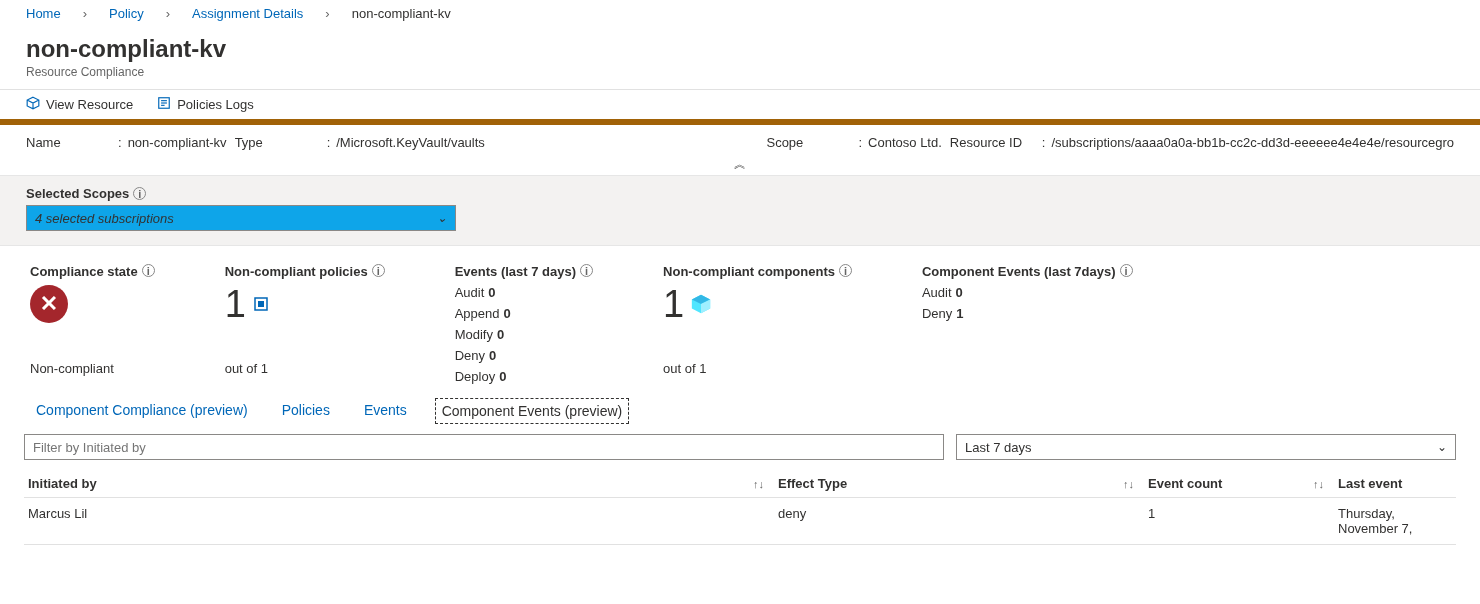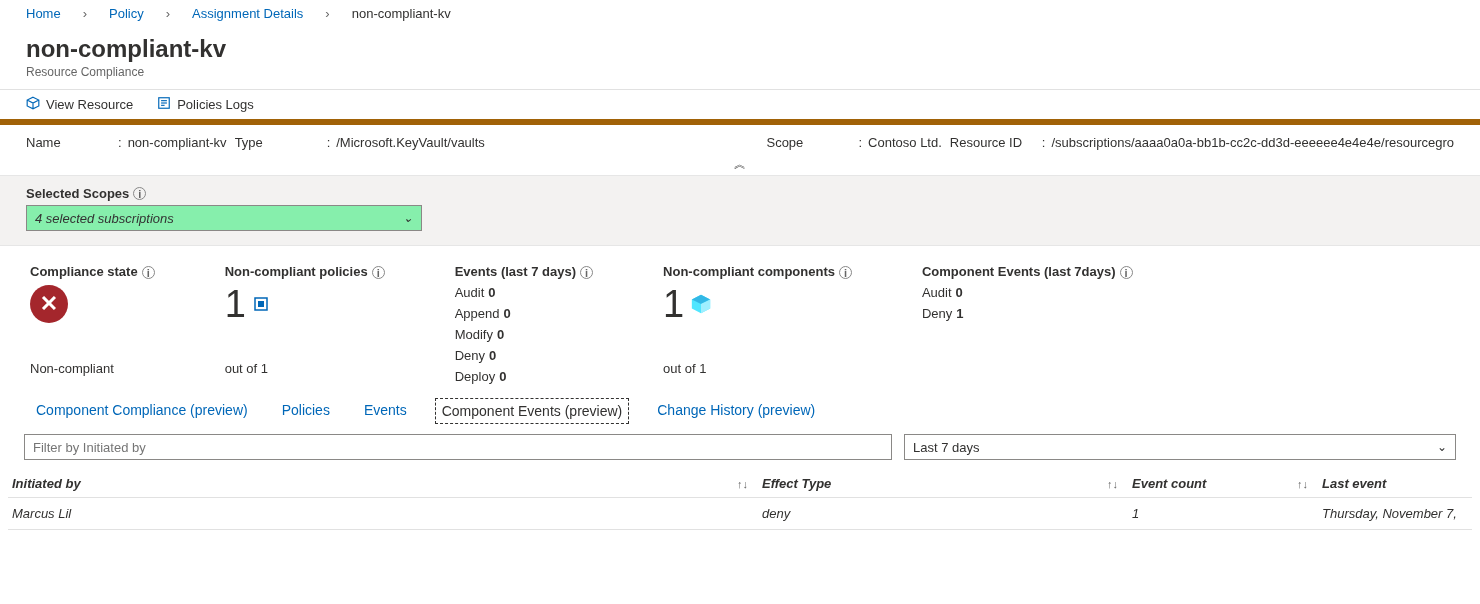--- a/index.html
+++ b/index.html
@@ -25,44 +25,44 @@
     .prop-row { display: flex; gap: 6px; font-size: 13px; }
     .prop-label { width: 86px; color: #323130; }
     .prop-colon { color: #323130; }
     .prop-value { color: #323130; white-space: nowrap; overflow: hidden; text-overflow: ellipsis; max-width: 420px; }
 
     .caret-up-row { text-align: center; color: #555; font-size: 12px; padding: 2px 0; cursor: pointer; }
 
     .selected-scopes { background: #f3f2f1; padding: 10px 26px 14px; border-top: 1px solid #e6e6e6; border-bottom: 1px solid #e6e6e6; }
     .ss-label { font-size: 13px; font-weight: 600; display: inline-flex; align-items: center; gap: 4px; margin-bottom: 4px; }
     .info-icon { font-size: 11px; color: #666; border: 1px solid #888; border-radius: 50%; width: 13px; height: 13px; display: inline-flex; align-items: center; justify-content: center; }
-    .scope-dd { background: #86efac; border: 1px solid #8a8886; width: 396px; height: 26px; display: flex; align-items: center; padding: 0 8px; font-style: italic; color: #333; justify-content: space-between; cursor: pointer; }
+    .scope-dd { background: #0ea5e9; border: 1px solid #8a8886; width: 430px; height: 26px; display: flex; align-items: center; padding: 0 8px; font-style: italic; color: #333; justify-content: space-between; cursor: pointer; }
     .chev { font-size: 12px; color: #333; }
 
     .metrics { display: flex; gap: 70px; padding: 18px 30px 12px; }
     .metric { display: flex; flex-direction: column; gap: 6px; }
-    .metric-title { font-size: 13px; font-weight: 600; display: inline-flex; align-items: flex-end; gap: 4px; }
+    .metric-title { font-size: 13px; font-weight: 600; display: inline-flex; align-items: flex-start; gap: 4px; }
     .big-row { display: flex; align-items: center; gap: 6px; }
     .big-num { font-size: 38px; font-weight: 400; line-height: 1; }
     .sub-text { font-size: 13px; margin-top: 32px; }
     .red-circle { width: 38px; height: 38px; border-radius: 50%; background: #a4262c; display: flex; align-items: center; justify-content: center; color: #fff; font-size: 22px; font-weight: 700; }
     .cube-icon { width: 22px; height: 22px; }
     .kv-icon { width: 18px; height: 18px; }
     .event-list div { font-size: 13px; }
     .event-list b { font-weight: 600; margin-left: 4px; }
 
     .tabs { display: flex; gap: 22px; padding: 2px 30px 10px; font-size: 14px; }
     .tab { color: #0067b8; cursor: pointer; padding: 4px 6px; }
     .tab.active { color: #323130; border: 1px dashed #323130; }
 
     .filter-row { display: flex; gap: 12px; padding: 0 24px 10px; }
     .filter-input { flex: 1; border: 1px solid #8a8886; height: 26px; padding: 0 8px; font-size: 13px; color: #4c1d95; }
-    .date-dd { width: 552px; border: 1px solid #8a8886; height: 26px; padding: 0 8px; display: flex; align-items: center; justify-content: space-between; cursor: pointer; }
-
-    .table { padding: 0 8px; font-style: italic; }
+    .date-dd { width: 500px; border: 1px solid #8a8886; height: 26px; padding: 0 8px; display: flex; align-items: center; justify-content: space-between; cursor: pointer; }
+
+    .table { padding: 0 24px; }
     .thead, .trow { display: flex; border-bottom: 1px solid #e1e1e1; }
     .thead .th { font-weight: 600; padding: 6px 4px; display: flex; align-items: center; cursor: pointer; }
     .th .sort { margin-left: auto; font-size: 11px; color: #666; padding-right: 6px; }
     .th1 { flex: 0 0 750px; }
     .th2 { flex: 0 0 370px; }
     .th3 { flex: 0 0 190px; }
     .th4 { flex: 1; }
     .trow .td { padding: 8px 4px; }
   </style>
 </head>
@@ -208,21 +208,20 @@
     <div><span>Audit</span><b>0</b></div>
     <div><span>Deny</span><b>1</b></div>
   </div>
 </div>
 
 <div class="tabs">
   <span class="tab">Component Compliance (preview)</span>
   <span class="tab">Policies</span>
   <span class="tab">Events</span>
   <span class="tab active">Component Events (preview)</span>
-  <span class="tab">Change History (preview)</span>
 </div>
 
 <div class="filter-row">
   <input class="filter-input" placeholder="Filter by Initiated by" style="">
   <div class="date-dd">
     <span>Last 7 days</span>
     <span class="chev">⌄</span>
   </div>
 </div>
 

